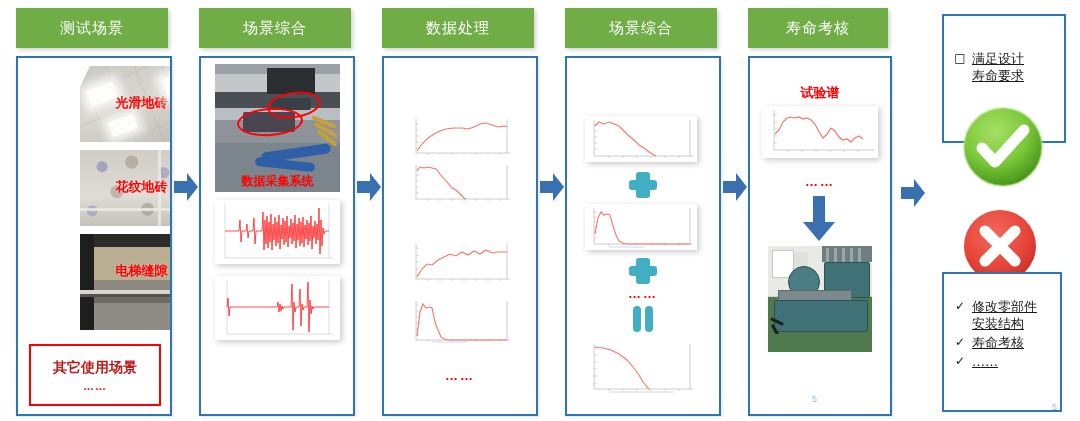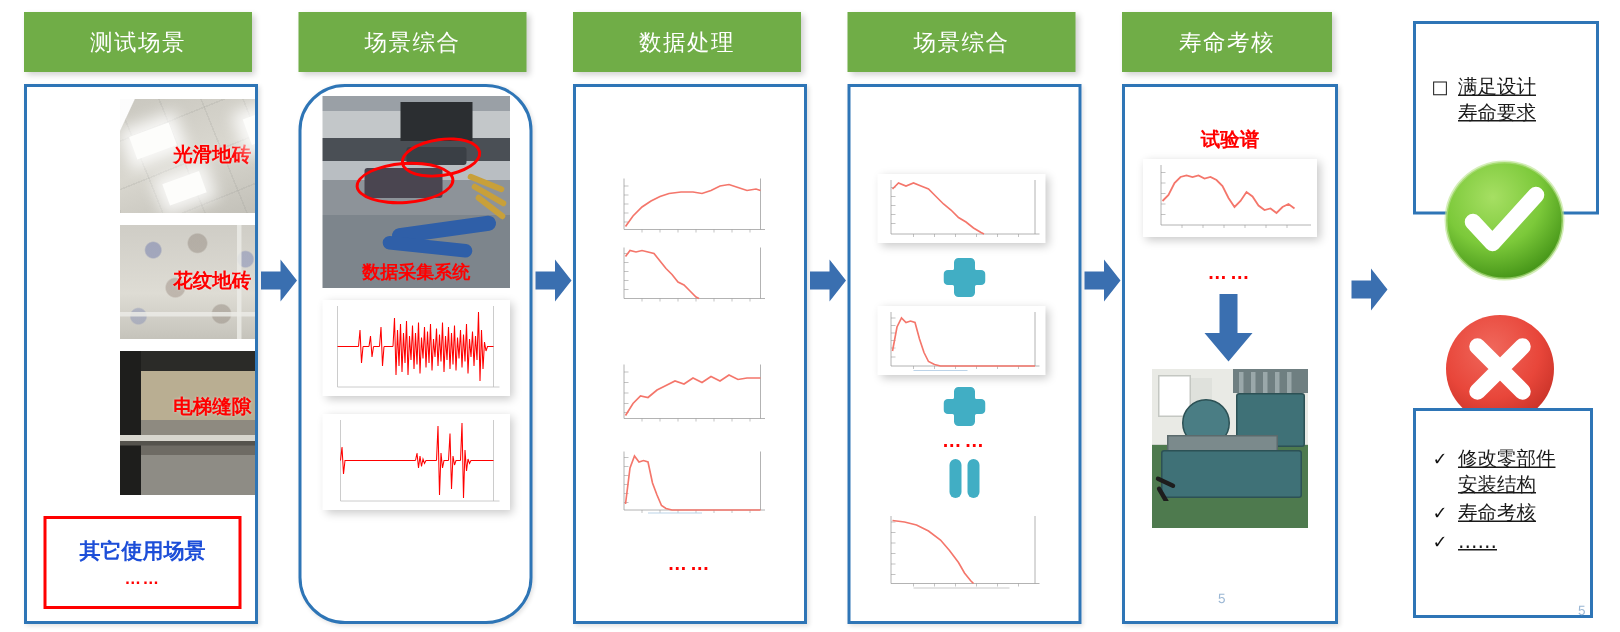--- a/index.html
+++ b/index.html
@@ -78,21 +78,21 @@
   }
   .tex-elev .rail{position:absolute;left:0;right:0;height:4px;background:#d8d6ce;
     box-shadow:0 3px 0 #55534d;}
   .tex-elev .dark-l{position:absolute;left:0;top:0;bottom:0;width:14px;background:#1e1e1c;}
 
   
   .etc-box{
     position:absolute;border:2px solid #FF0000;background:#ffffff;
     display:flex;flex-direction:column;align-items:center;justify-content:center;
   }
-  .etc-box .t1{color:#1d4ed8;font-weight:bold;font-size:14px;
+  .etc-box .t1{color:#b91c1c;font-weight:bold;font-size:14px;
     font-family:"DejaVu Sans","Liberation Sans",sans-serif;}
   .etc-box .t2{color:#FF0000;font-weight:bold;font-size:11px;letter-spacing:1px;margin-top:3px;}
 
   
   .daq-photo{
     position:absolute;overflow:hidden;
     background:linear-gradient(180deg,#9aa0a6 0 8%,#c3c7c9 8% 22%,#4a4f55 22% 34%,
       #b9bec2 34% 44%,#8d9399 44% 62%,#7d858c 62% 100%);
   }
   .daq-photo .blk{position:absolute;background:#2b2e31;}
@@ -196,21 +196,21 @@
 
   <div class="flow-arrow" style="left:173px;top:172px;">
     <svg viewBox="0 0 26 30">
         <path d="M1 9 H14 V1 L25 15 L14 29 V21 H1 Z" fill="#3A6FB0"></path>
       </svg>
   </div>
 
   <div class="col-header" style="left:199px;top:8px;width:152px;height:40px;">
     <span>场景综合</span>
   </div>
-  <div class="col-body" style="left:199px;top:56px;width:152px;height:356px;border-radius:31px;">
+  <div class="col-body" style="left:199px;top:56px;width:152px;height:356px;">
 
     <div class="daq-photo" style="left:14px;top:6px;width:125px;height:128px;">
       <span class="blk" style="left:52px;top:4px;width:48px;height:26px;"></span>
       <span class="dev" style="left:56px;top:34px;width:40px;height:12px;border-radius:2px;"></span>
       <span class="dev" style="left:28px;top:48px;width:52px;height:20px;background:#4a4550;"></span>
       <span class="blue-hose" style="left:46px;top:84px;width:70px;height:10px;transform:rotate(-8deg);"></span>
       <span class="blue-hose" style="left:40px;top:96px;width:60px;height:9px;transform:rotate(6deg);"></span>
       <span class="yel" style="left:96px;top:56px;width:26px;height:4px;transform:rotate(22deg);"></span>
       <span class="yel" style="left:98px;top:64px;width:26px;height:4px;transform:rotate(30deg);"></span>
       <span class="yel" style="left:100px;top:72px;width:24px;height:4px;transform:rotate(38deg);"></span>

